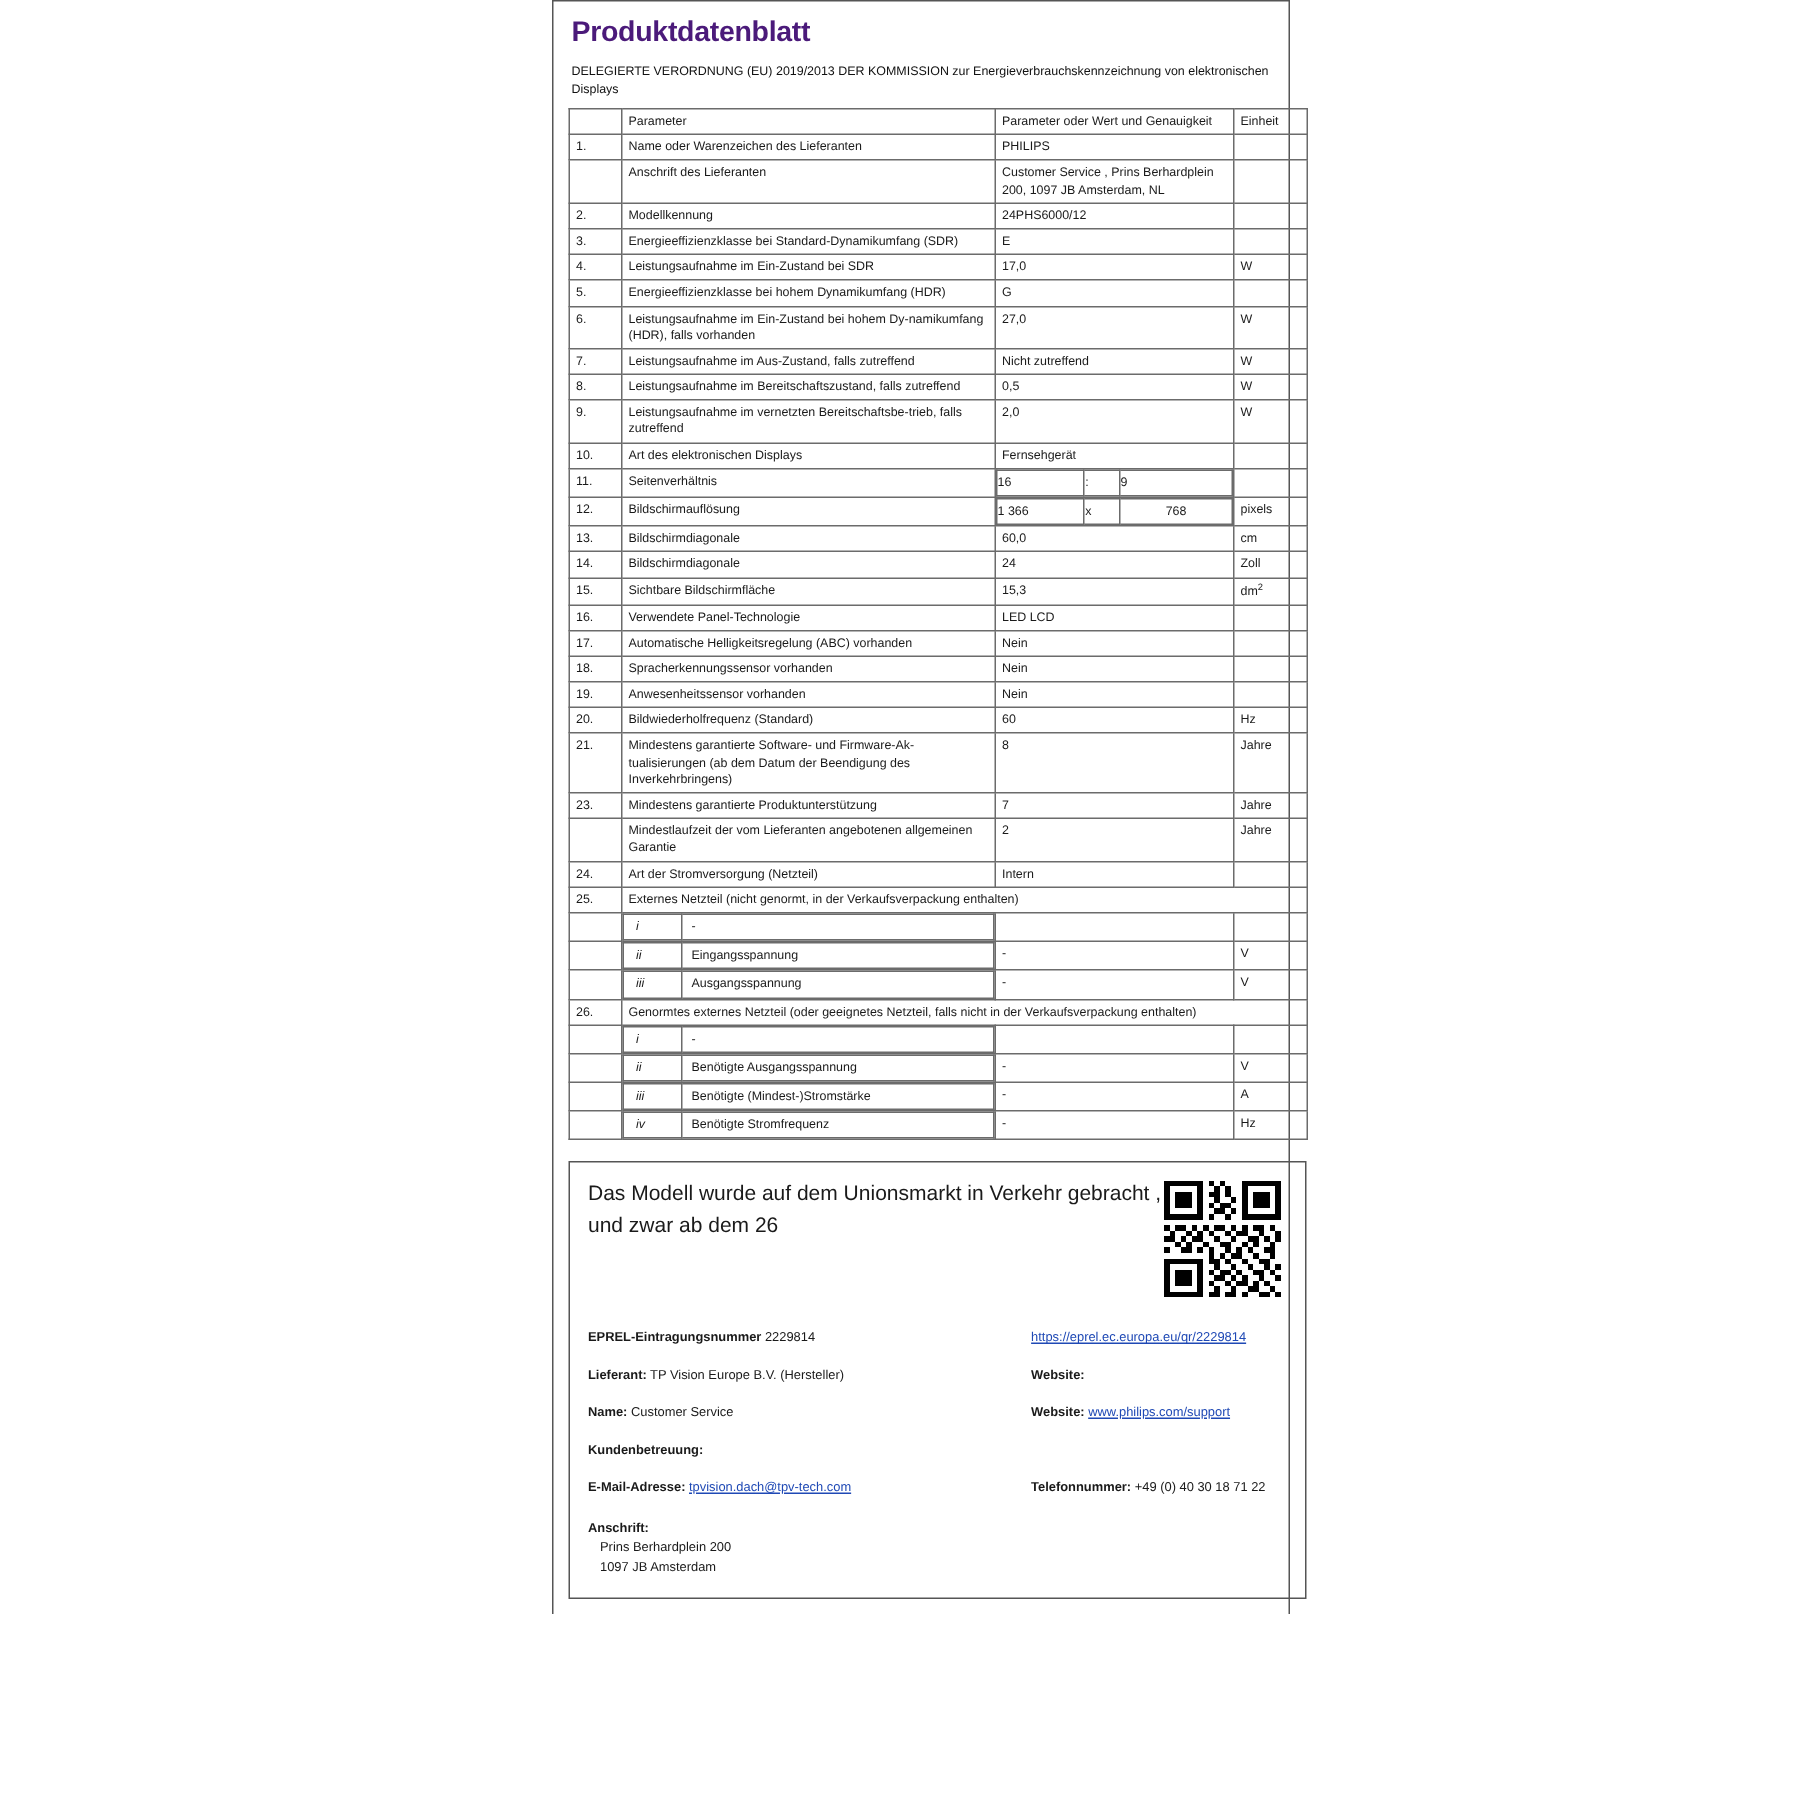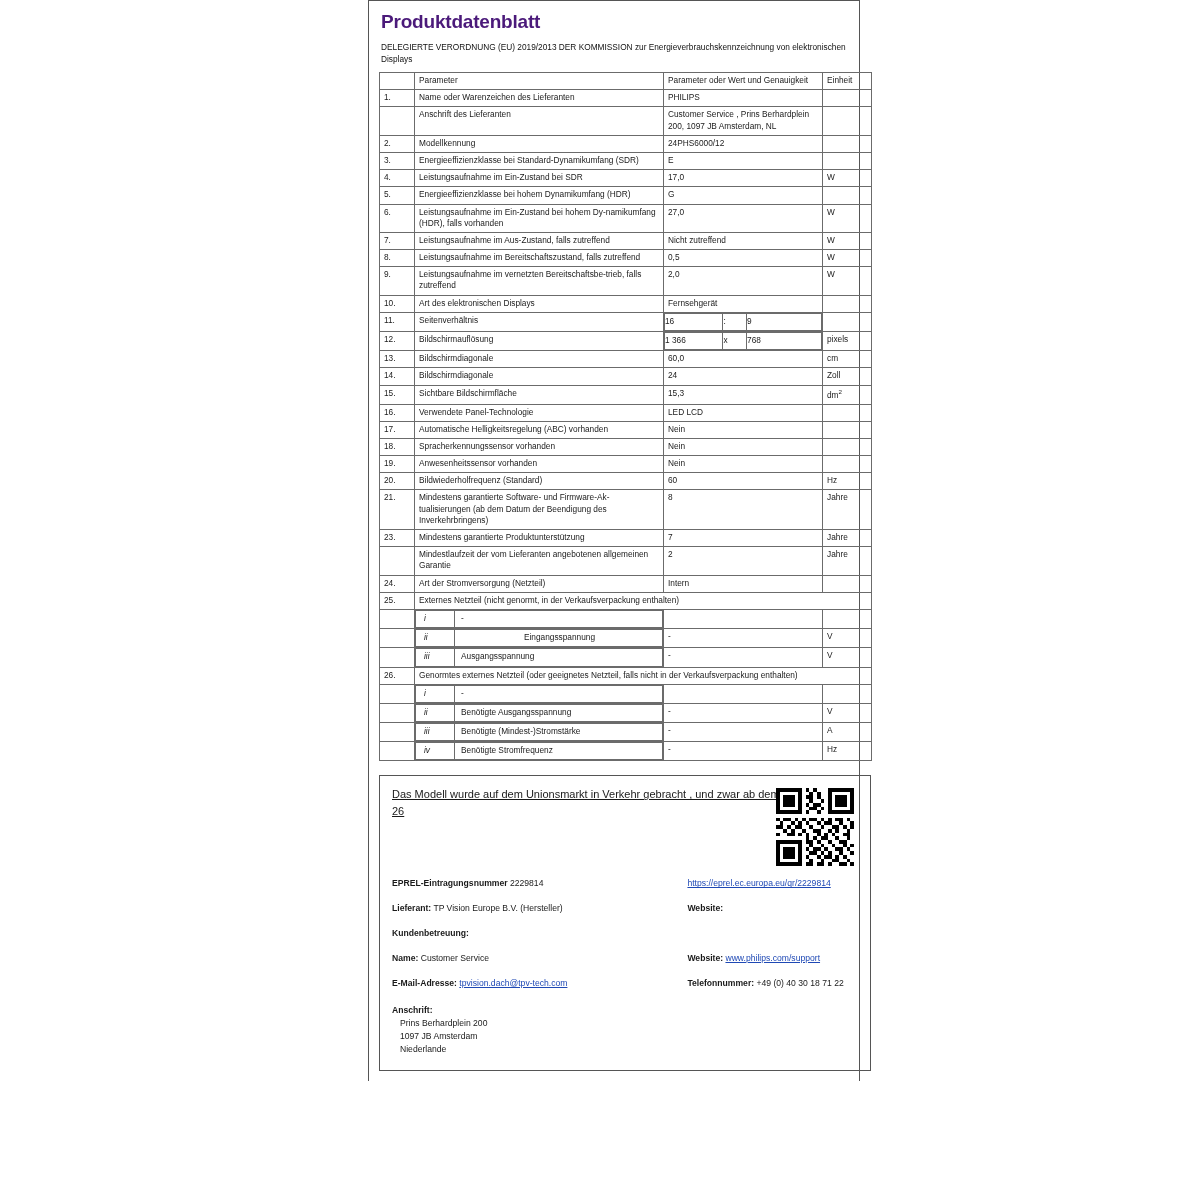--- a/index.html
+++ b/index.html
@@ -75,23 +75,22 @@
     margin-top: 14px;
     width: 492px;
     box-sizing: border-box;
     padding: 10px 12px 14px 12px;
     position: relative;
     font-size: 8.6px;
     line-height: 1.5;
     min-height: 290px;
   }
   .info .market {
-    font-size: 11px;
+    font-size: 14px;
     width: 400px;
-    text-decoration: underline;
   }
   .qr {
     position: absolute;
     right: 16px;
     top: 12px;
     width: 78px;
     height: 78px;
   }
   .kv { margin-top: 12px; }
   .row2 {
@@ -214,21 +213,21 @@
 
         <tr>
           <td class="c-num">12.</td>
           <td class="c-par">Bildschirmauflösung</td>
           <td class="c-val" style="padding:0;">
             <table class="nested">
                 <tbody>
                   <tr>
               <td class="split-a" style="padding:2px 0 3px 0;">1 366</td>
               <td class="split-op" style="padding:2px 0 3px 0;border-left:1px solid #6b6b6b;border-right:1px solid #6b6b6b;">x</td>
-              <td class="split-b" style="padding:2px 0 3px 0;">768</td>
+              <td class="split-b" style="padding:2px 0 3px 0;text-align:center;">768</td>
             </tr>
                 </tbody>
               </table>
           </td>
           <td class="c-unit">pixels</td>
         </tr>
 
         <tr>
           <td class="c-num">13.</td>
           <td class="c-par">Bildschirmdiagonale</td>
@@ -321,21 +320,21 @@
           <td class="c-val"></td>
           <td class="c-unit"></td>
         </tr>
         <tr>
           <td class="c-num"></td>
           <td class="c-par" style="padding:0;">
             <table class="nested">
                 <tbody>
                   <tr>
               <td class="sub-i" style="padding:2px 4px 3px 8px;border-right:1px solid #6b6b6b;">ii</td>
-              <td style="padding:2px 4px 3px 6px;text-align:center;">Eingangsspannung</td>
+              <td style="padding:2px 4px 3px 6px;">Eingangsspannung</td>
             </tr>
                 </tbody>
               </table>
           </td>
           <td class="c-val right">-</td>
           <td class="c-unit">V</td>
         </tr>
         <tr>
           <td class="c-num"></td>
           <td class="c-par" style="padding:0;">
@@ -553,50 +552,49 @@
             <span class="label-b">Lieferant:</span>
             <span>TP Vision Europe B.V. (Hersteller)</span>
           </div>
           <div class="col-right">
             <span class="label-b">Website:</span>
           </div>
         </div>
       </div>
 
       <div class="kv">
-        <span class="label-b">Kundenbetreuung:</span>
-      </div>
-
-      <div class="kv">
         <div class="row2">
           <div class="col-left">
             <span class="label-b">Name:</span>
             <span>Customer Service</span>
           </div>
           <div class="col-right">
             <span class="label-b">Website:</span>
             <a class="link" href="#">www.philips.com/support</a>
           </div>
         </div>
+      </div>
+
+      <div class="kv">
+        <span class="label-b">Kundenbetreuung:</span>
       </div>
 
       <div class="kv">
         <div class="row2">
           <div class="col-left">
             <span class="label-b">E-Mail-Adresse:</span>
             <a class="link" href="#">tpvision.dach@tpv-tech.com</a>
           </div>
           <div class="col-right">
             <span class="label-b">Telefonnummer:</span>
             <span>+49 (0) 40 30 18 71 22</span>
           </div>
         </div>
       </div>
 
       <div class="addr">
         <div class="label-b">Anschrift:</div>
         <div class="ind">Prins Berhardplein 200</div>
         <div class="ind">1097 JB Amsterdam</div>
-        <div class="ind">Niederlande</div>
       </div>
     </div>
   </div>
 </div>
 
 </body></html>

